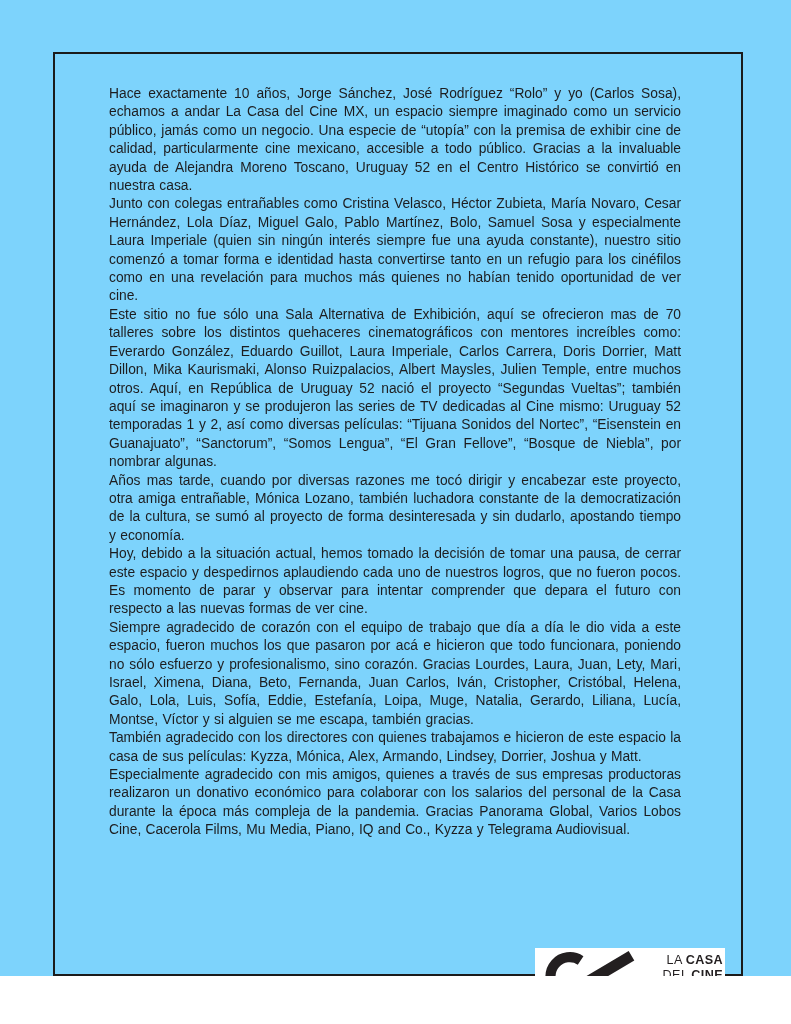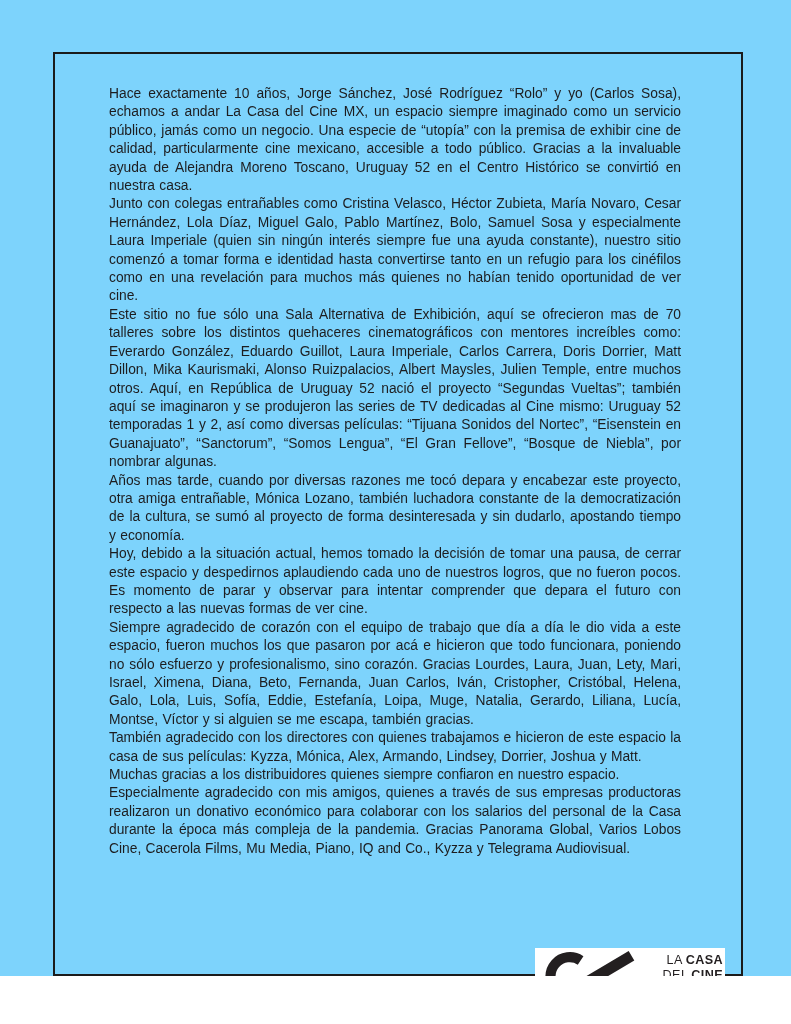--- a/index.html
+++ b/index.html
@@ -76,25 +76,24 @@
 <body>
 
 <div class="page">
 
   <div class="frame"></div>
 
   <div class="letter-body">
     <p>Hace exactamente 10 años, Jorge Sánchez, José Rodríguez “Rolo” y yo (Carlos Sosa), echamos a andar La Casa del Cine MX, un espacio siempre imaginado como un servicio público, jamás como un negocio.  Una especie de “utopía” con la premisa de exhibir cine de calidad, particularmente cine mexicano, accesible a todo público.  Gracias a la invaluable ayuda de Alejandra Moreno Toscano, Uruguay 52 en el Centro Histórico se convirtió en nuestra casa.</p>
     <p>Junto con colegas entrañables como Cristina Velasco, Héctor Zubieta, María Novaro, Cesar Hernández, Lola Díaz, Miguel Galo, Pablo Martínez, Bolo,  Samuel Sosa y especialmente Laura Imperiale (quien sin ningún interés siempre fue una ayuda constante), nuestro sitio comenzó a tomar forma e identidad hasta convertirse tanto en un refugio para los cinéfilos como en una revelación para muchos más quienes no habían tenido oportunidad de ver cine.</p>
     <p>Este sitio no fue sólo una Sala Alternativa de Exhibición, aquí se ofrecieron mas de 70 talleres sobre los distintos quehaceres cinematográficos con mentores increíbles como: Everardo González, Eduardo Guillot, Laura Imperiale, Carlos Carrera, Doris Dorrier, Matt Dillon, Mika Kaurismaki, Alonso Ruizpalacios, Albert Maysles, Julien Temple, entre muchos otros. Aquí, en República de Uruguay 52 nació el proyecto “Segundas Vueltas”; también aquí se imaginaron y se produjeron las series de TV dedicadas al Cine mismo: Uruguay 52 temporadas 1 y 2, así como diversas películas: “Tijuana Sonidos del Nortec”, “Eisenstein en Guanajuato”, “Sanctorum”, “Somos Lengua”, “El Gran Fellove”, “Bosque de Niebla”, por nombrar algunas.</p>
-    <p>Años mas tarde, cuando por diversas razones me tocó depara y encabezar este proyecto, otra amiga entrañable, Mónica Lozano, también luchadora constante de la democratización de la cultura, se sumó al proyecto de forma desinteresada y sin dudarlo, apostando tiempo y economía.</p>
+    <p>Años mas tarde, cuando por diversas razones me tocó dirigir y encabezar este proyecto, otra amiga entrañable, Mónica Lozano, también luchadora constante de la democratización de la cultura, se sumó al proyecto de forma desinteresada y sin dudarlo, apostando tiempo y economía.</p>
     <p>Hoy, debido a la situación actual, hemos tomado la decisión de tomar una pausa, de cerrar este espacio y despedirnos aplaudiendo cada uno de nuestros logros, que no fueron pocos.   Es momento de parar y observar para intentar comprender que depara el futuro con respecto a las nuevas formas de ver cine.</p>
     <p>Siempre agradecido de corazón con el equipo de trabajo que día a día le dio vida a este espacio, fueron muchos los que pasaron por acá e hicieron que todo funcionara, poniendo no sólo esfuerzo y profesionalismo, sino corazón. Gracias Lourdes, Laura,  Juan, Lety, Mari, Israel, Ximena, Diana, Beto, Fernanda, Juan Carlos, Iván, Cristopher, Cristóbal, Helena, Galo, Lola, Luis, Sofía, Eddie, Estefanía, Loipa, Muge, Natalia, Gerardo, Liliana, Lucía, Montse,  Víctor y si alguien se me escapa, también gracias.</p>
     <p>También agradecido con los directores con quienes trabajamos e hicieron de este espacio la casa de sus películas: Kyzza, Mónica, Alex, Armando, Lindsey, Dorrier, Joshua y Matt.</p>
-    <p>Muchas gracias a los distribuidores quienes siempre confiaron en nuestro espacio.</p>
     <p>Especialmente agradecido con mis amigos, quienes a través de sus empresas productoras realizaron un donativo económico para colaborar con los salarios del personal de la Casa durante la época más compleja de la pandemia. Gracias Panorama Global, Varios Lobos Cine, Cacerola Films, Mu Media, Piano, IQ and Co., Kyzza y Telegrama Audiovisual.</p>
   </div>
 
   <div class="logo">
     <span>
       <svg width="92" height="53" viewBox="0 0 100 56" aria-hidden="true">
         <path d="M38.7 10.6 A21 21 0 1 0 38.7 45.4" fill="none" stroke="#231f20" stroke-width="11"></path>
         <path d="M94 5.5 L56 28 L94 50.5" fill="none" stroke="#231f20" stroke-width="12" stroke-miterlimit="4"></path>
       </svg>
     </span>

